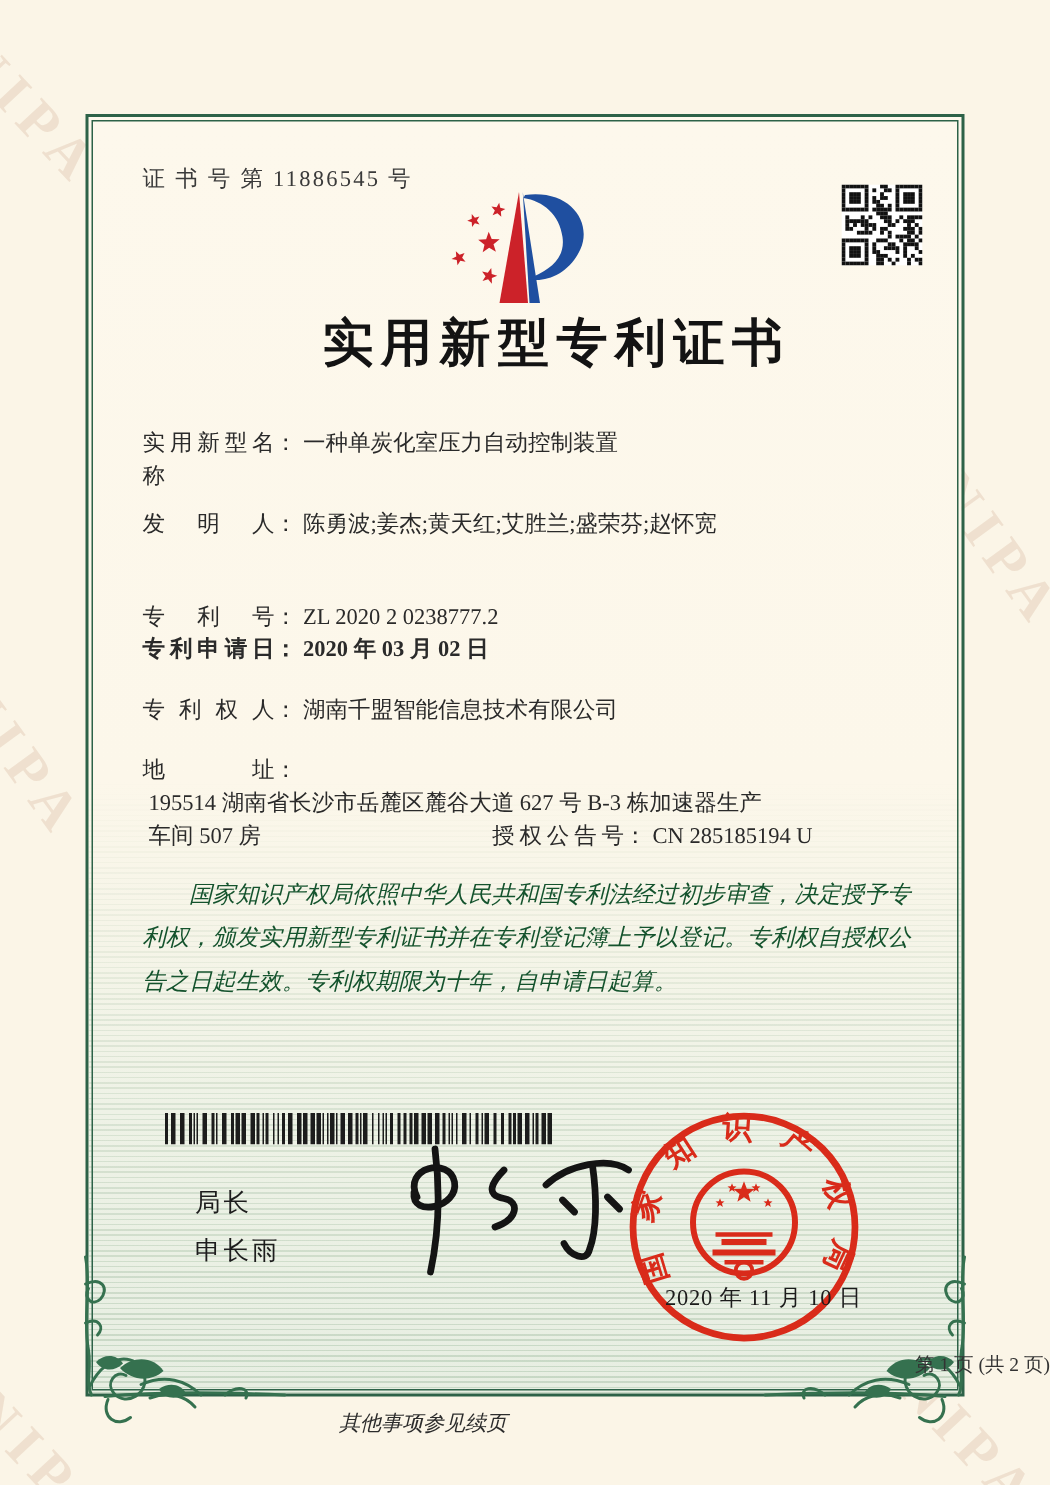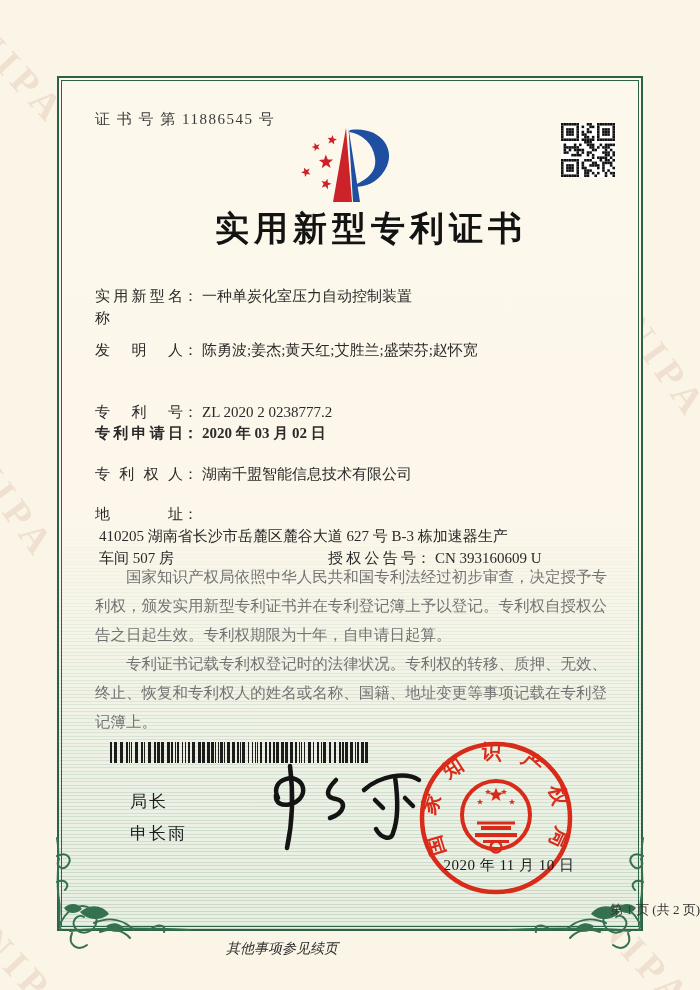--- a/index.html
+++ b/index.html
@@ -26,22 +26,22 @@
   .cert-no{left:95px;top:110px;font-size:15px;letter-spacing:1.5px;color:#3a3a3a;}
   .title{left:0;top:206px;width:700px;text-align:center;font-size:34px;font-weight:bold;
          letter-spacing:5px;color:#131313;margin-left:21px;}
 
   .frow{left:95px;width:512px;font-size:15px;color:#2a2a2a;line-height:22px;}
   .flabel{display:inline-block;width:88px;text-align:justify;text-align-last:justify;vertical-align:top;}
   .fcolon{display:inline-block;vertical-align:top;}
   .fvalue{display:inline-block;vertical-align:top;margin-left:4px;max-width:412px;}
   .grant2{position:absolute;left:233px;top:0;white-space:nowrap;}
 
-  .paras{left:95px;top:562px;width:512px;font-size:15.5px;line-height:29px;
-         text-align:justify;color:#737373;}
+  .paras{left:95px;top:582px;width:512px;font-size:15.5px;line-height:29px;
+         font-style:italic;text-align:justify;color:#14532d;}
   .paras p{margin:0;text-indent:2em;}
 
   .signoff{font-size:17px;font-family:Liberation Mono, monospace;
            font-weight:500;color:#1d1d1d;letter-spacing:2px;}
 
   .seal-date{left:430px;top:856px;width:158px;text-align:center;font-size:15px;
              color:#1b1b1b;letter-spacing:0.5px;}
   .page-info{left:0;top:901px;width:700px;text-align:right;font-size:13px;color:#333;}
   .cont-note{left:0;top:940px;width:564px;text-align:center;font-size:14px;font-style:italic;color:#2c2c2c;}
 </style>
@@ -350,29 +350,28 @@
 <div class="abs frow" style="top:381px;margin-top:20px;">
   <span class="flabel">专利号</span><span class="fcolon">：</span><span class="fvalue">ZL 2020 2 0238777.2</span>
 </div>
 <div class="abs frow" style="top:422px;font-weight:bold;">
   <span class="flabel">专利申请日</span><span class="fcolon">：</span><span class="fvalue">2020 年 03 月 02 日</span>
 </div>
 <div class="abs frow" style="top:463px;">
   <span class="flabel">专利权人</span><span class="fcolon">：</span><span class="fvalue">湖南千盟智能信息技术有限公司</span>
 </div>
 <div class="abs frow" style="top:503px;">
-  <span class="flabel">地址</span><span class="fcolon">：</span><span class="fvalue">410205 湖南省长沙市岳麓区麓谷大道 627 号 B-3 栋加速器生产车间 507 房</span>
+  <span class="flabel">地址</span><span class="fcolon">：</span><span class="fvalue">195514 湖南省长沙市岳麓区麓谷大道 627 号 B-3 栋加速器生产车间 507 房</span>
 </div>
 <div class="abs frow" style="top:547px;">
-  <span class="grant2"><span class="flabel">授权公告号</span><span class="fcolon">：</span><span class="fvalue">CN 393160609 U</span></span>
+  <span class="grant2"><span class="flabel">授权公告号</span><span class="fcolon">：</span><span class="fvalue">CN 285185194 U</span></span>
 </div>
 
 <div class="abs paras">
   <p>国家知识产权局依照中华人民共和国专利法经过初步审查，决定授予专利权，颁发实用新型专利证书并在专利登记簿上予以登记。专利权自授权公告之日起生效。专利权期限为十年，自申请日起算。</p>
-  <p>专利证书记载专利权登记时的法律状况。专利权的转移、质押、无效、终止、恢复和专利权人的姓名或名称、国籍、地址变更等事项记载在专利登记簿上。</p>
 </div>
 
 <svg id="barcode-svg" class="abs" style="left:110px;top:742px;" width="262" height="21" viewBox="0 0 262 21">
     <rect x="0" y="0" width="2" height="21" fill="#1c1c1c"></rect>
     <rect x="4" y="0" width="3" height="21" fill="#1c1c1c"></rect>
     <rect x="10" y="0" width="3" height="21" fill="#1c1c1c"></rect>
     <rect x="16" y="0" width="2" height="21" fill="#1c1c1c"></rect>
     <rect x="19" y="0" width="1" height="21" fill="#1c1c1c"></rect>
     <rect x="21" y="0" width="1" height="21" fill="#1c1c1c"></rect>
     <rect x="25" y="0" width="3" height="21" fill="#1c1c1c"></rect>

